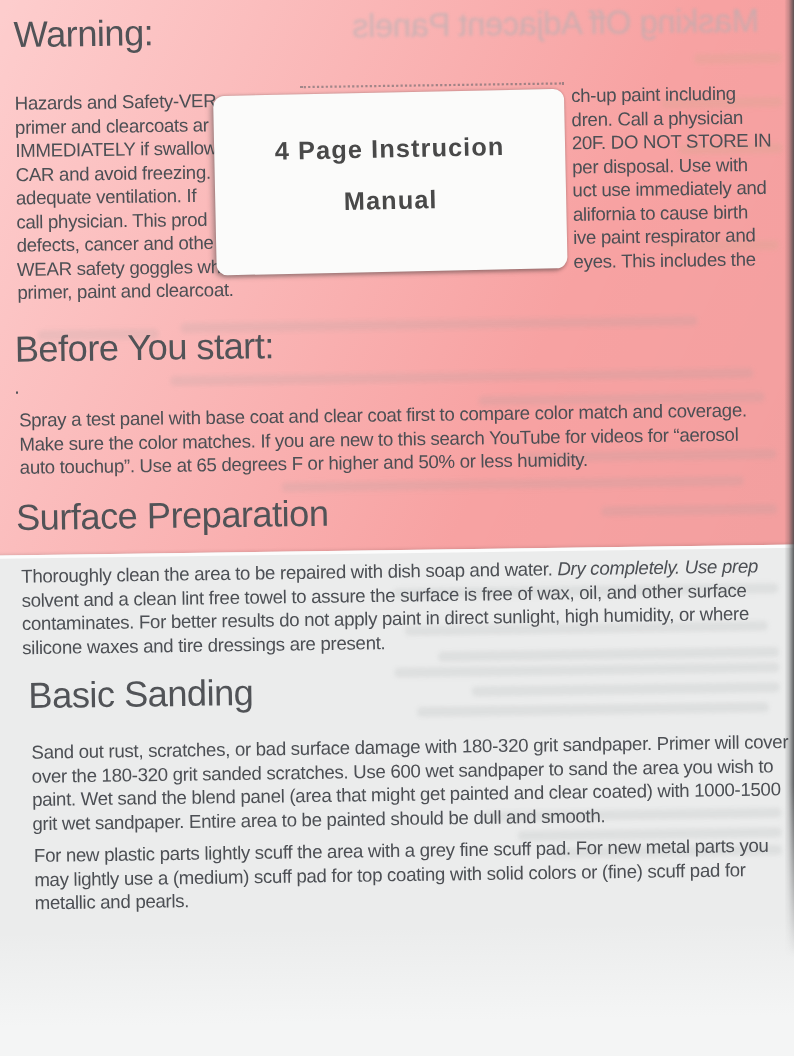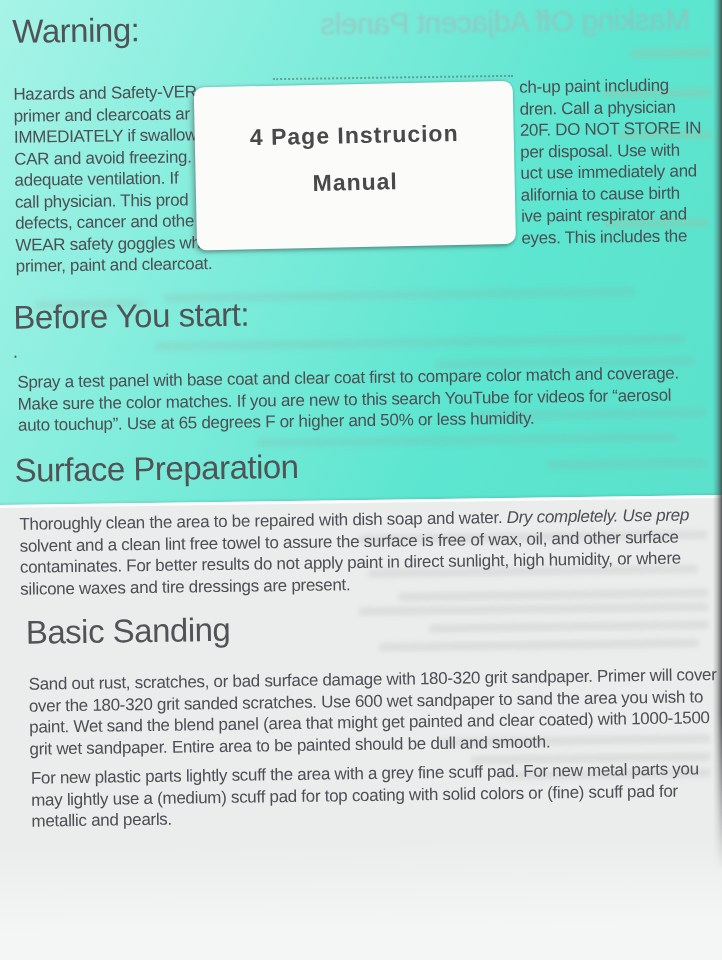--- a/index.html
+++ b/index.html
@@ -1,18 +1,18 @@
 <!DOCTYPE html>
 <html><head>
 <meta charset="utf-8">
 <style>
   html,body{margin:0;padding:0;background:#ddd;}
   .photo{
     position:relative;width:722px;height:960px;overflow:hidden;
-    background:#5eead4;
+    background:#fca5a5;
     font-family:"Liberation Sans", sans-serif;
   }
   .base-grad{
     position:absolute;inset:0;
     background:linear-gradient(115deg, rgba(255,255,255,0.45) 0%, rgba(0,0,0,0.02) 55%, rgba(0,0,0,0.05) 100%);
   }
   
   .content{
     position:absolute;left:0;top:0;width:722px;height:960px;
     transform:rotate(-0.8deg);transform-origin:0 0;

